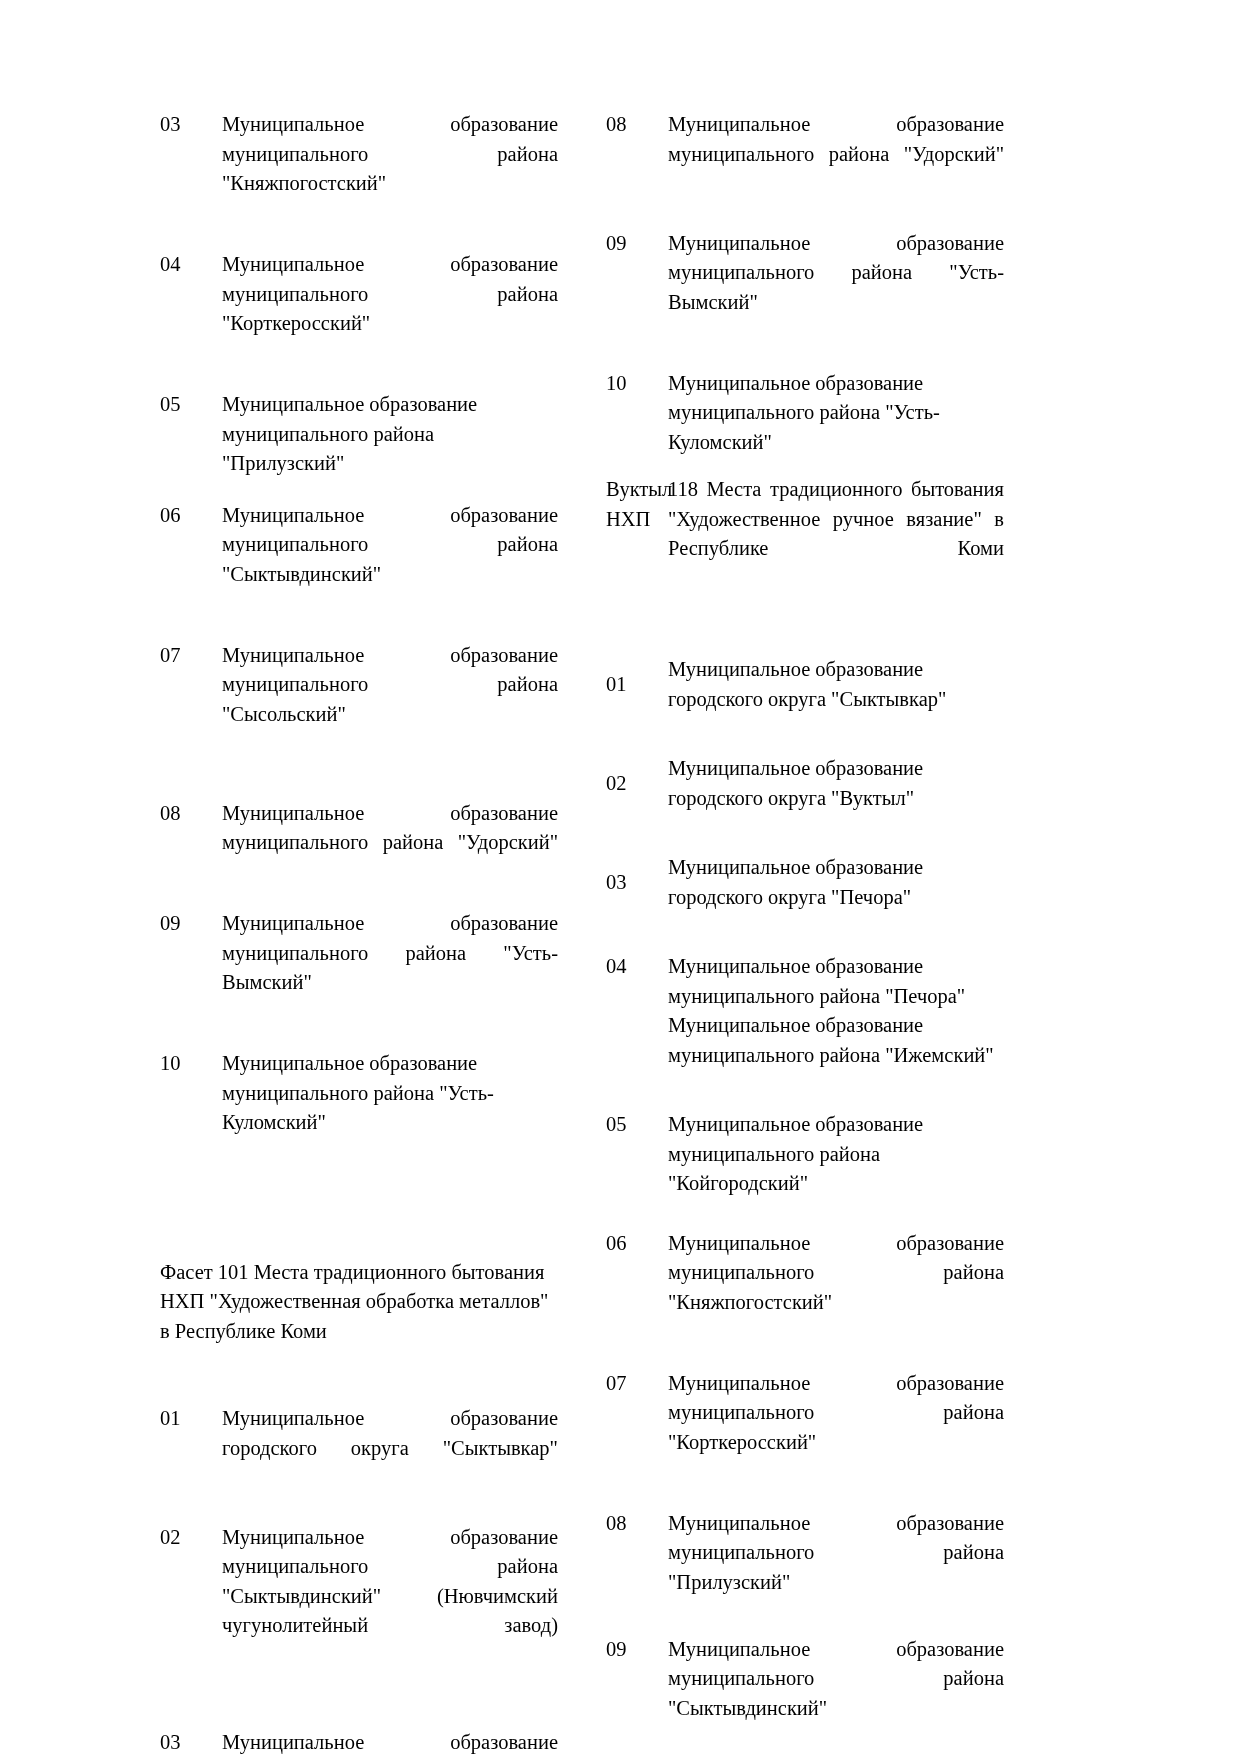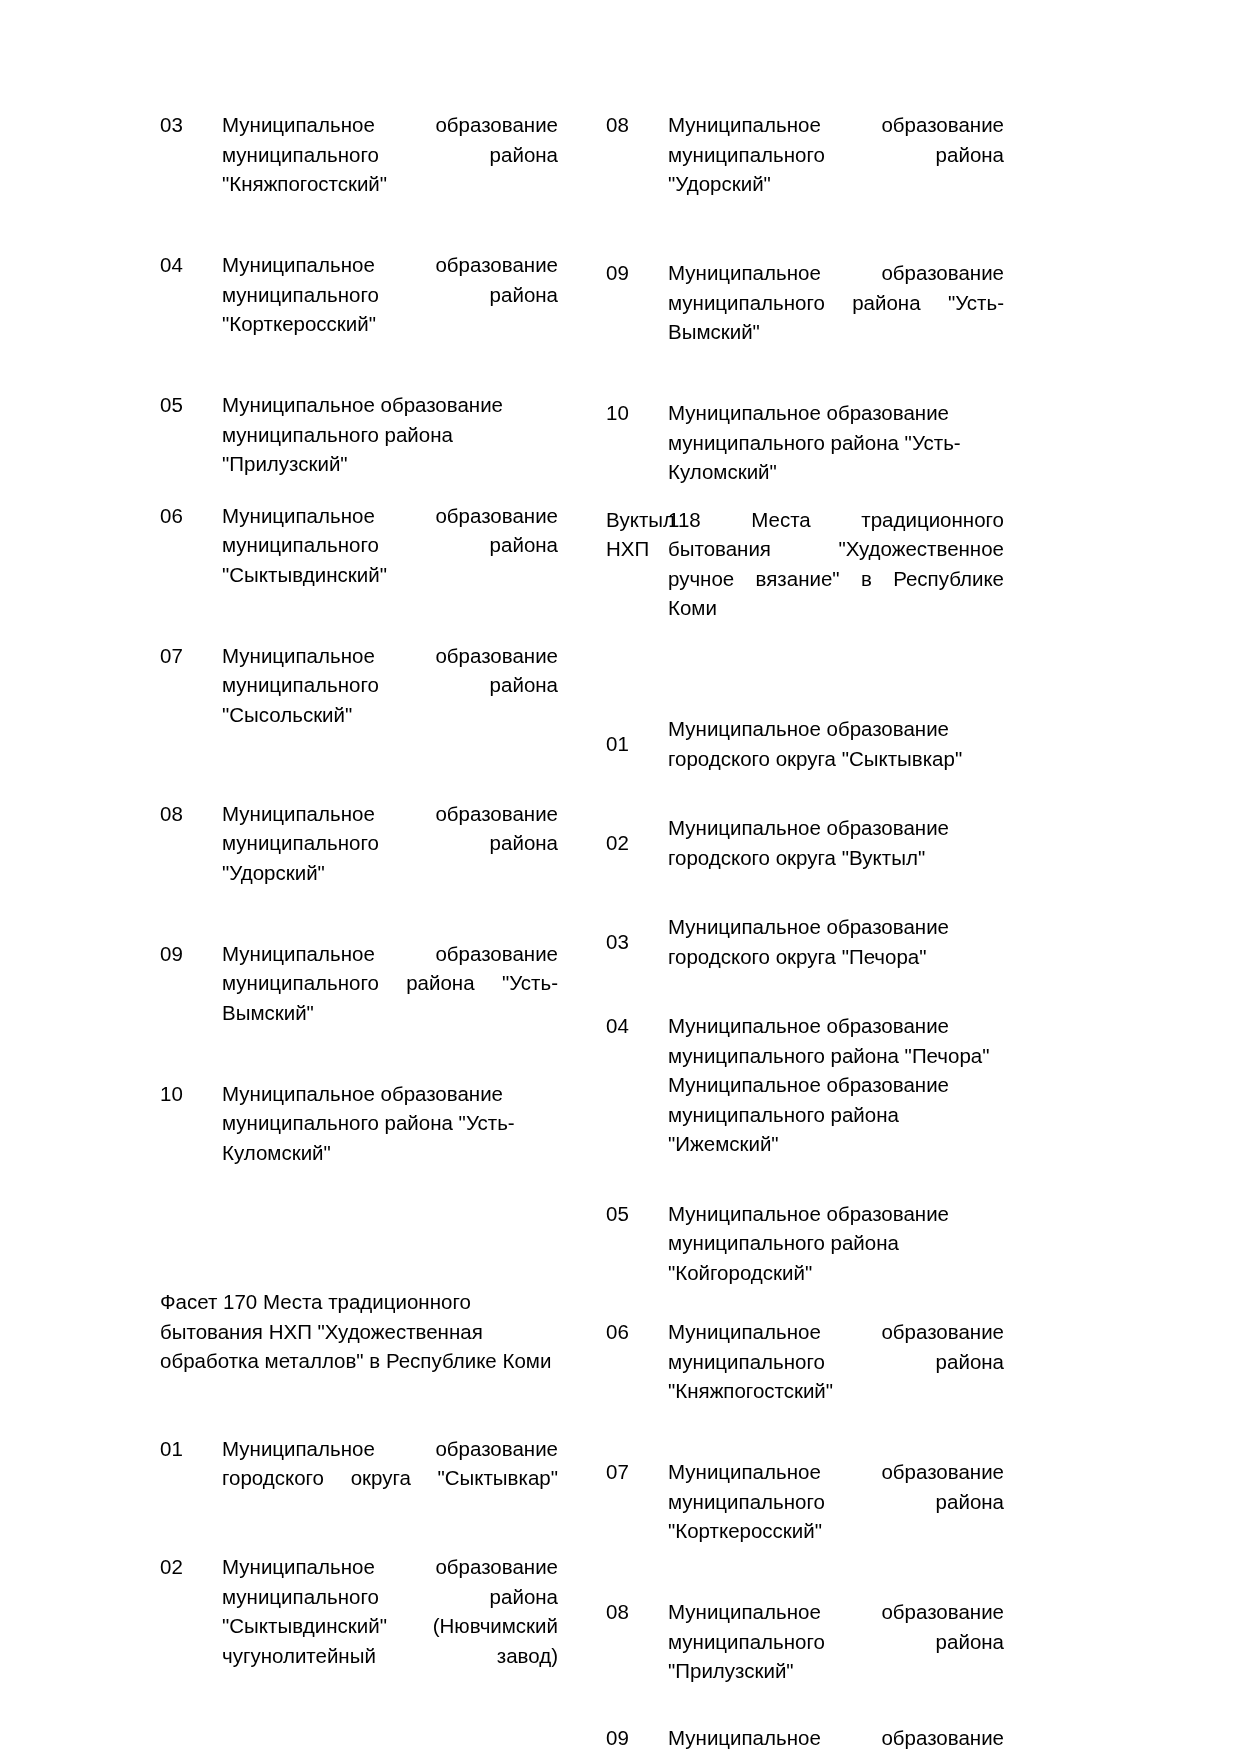--- a/index.html
+++ b/index.html
@@ -5,21 +5,21 @@
   html, body {
     margin: 0;
     padding: 0;
     background: #ffffff;
   }
   .page {
     position: relative;
     width: 1240px;
     height: 1754px;
     background: #ffffff;
-    font-family: Liberation Sans, sans-serif;
+    font-family: Liberation Serif, serif;
     color: #000000;
     overflow: hidden;
   }
   .content {
     position: absolute;
     left: 160px;
     top: 110px;
     width: 845px;
     display: flex;
     flex-direction: row;
@@ -156,21 +156,21 @@
       </div>
       <div class="sp-22"></div>
 
       <div class="entry">
         <span class="num">10</span>
         <span class="body ragged">Муниципальное образование муниципального района "Усть-Куломский"</span>
       </div>
 
       <div class="sp-120"></div>
 
-      <div class="facet full ragged">Фасет 170 Места традиционного бытования НХП "Художественная обработка металлов" в Республике Коми</div>
+      <div class="facet full ragged">Фасет 101 Места традиционного бытования НХП "Художественная обработка металлов" в Республике Коми</div>
 
       <div class="sp-58"></div>
 
       <div class="entry">
         <span class="num">01</span>
         <span class="body">Муниципальное образование городского округа "Сыктывкар"</span>
       </div>
       <div class="sp-30"></div>
 
       <div class="entry">

